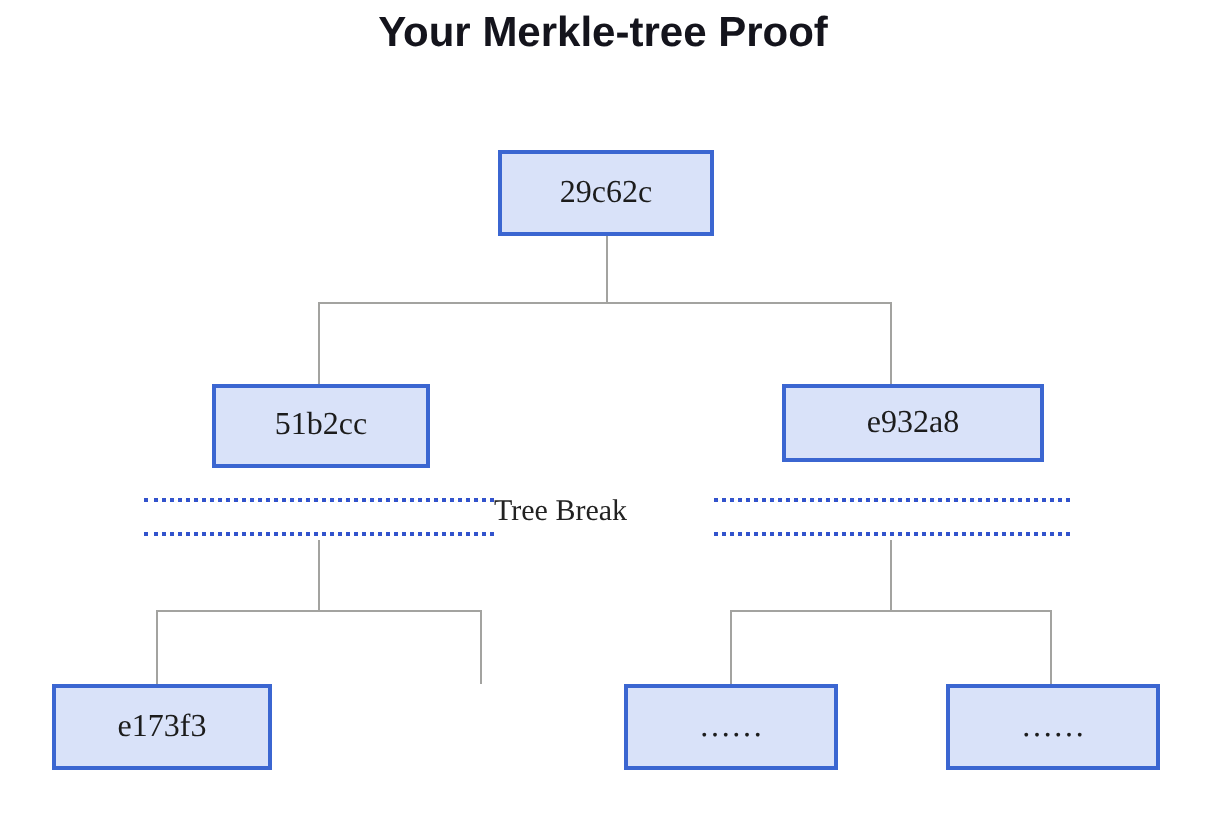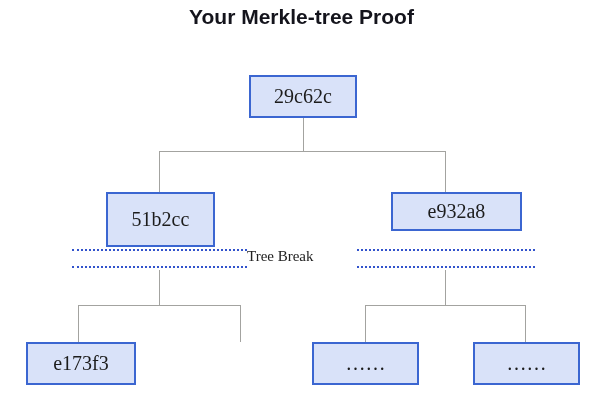--- a/index.html
+++ b/index.html
@@ -27,21 +27,21 @@
   }
 
   .node {
     position: absolute;
     display: flex;
     align-items: center;
     justify-content: center;
     background: var(--node-fill, #d9e2f9);
     border: 2px solid var(--node-border, #3b66d1);
     font-family: "Liberation Serif", serif;
-    font-size: 20px;
+    font-size: 16px;
     color: #1c1c1c;
   }
 
   .node.highlight {
     background: var(--highlight-fill, #4273e8);
     border-color: var(--highlight-border, #2f5cc9);
     color: var(--highlight-text, #ffffff);
   }
 
   .line {
@@ -69,21 +69,21 @@
 
   <div class="page-title">Your Merkle-tree Proof</div>
 
   <div class="node" style="left:249px; top:75px; width:108px; height:43px;">29c62c</div>
 
   <div class="line" style="left:303px; top:118px; width:1px; height:33px;"></div>
   <div class="line" style="left:159px; top:151px; width:287px; height:1px;"></div>
   <div class="line" style="left:159px; top:151px; width:1px; height:41px;"></div>
   <div class="line" style="left:445px; top:151px; width:1px; height:41px;"></div>
 
-  <div class="node" style="left:106px; top:192px; width:109px; height:55px;">51b2cc</div>
+  <div class="node" style="left:106px; top:192px; width:109px; height:42px;">51b2cc</div>
   <div class="node" style="left:391px; top:192px; width:131px; height:39px;">e932a8</div>
 
   <div class="break-line" style="left:72px;  top:249px; width:175px;"></div>
   <div class="break-line" style="left:72px;  top:266px; width:175px;"></div>
   <div class="break-label" style="left:247px; top:248px; width:110px;">Tree Break</div>
   <div class="break-line" style="left:357px; top:249px; width:178px;"></div>
   <div class="break-line" style="left:357px; top:266px; width:178px;"></div>
 
   <div class="line" style="left:159px; top:270px; width:1px; height:35px;"></div>
   <div class="line" style="left:78px;  top:305px; width:163px; height:1px;"></div>

